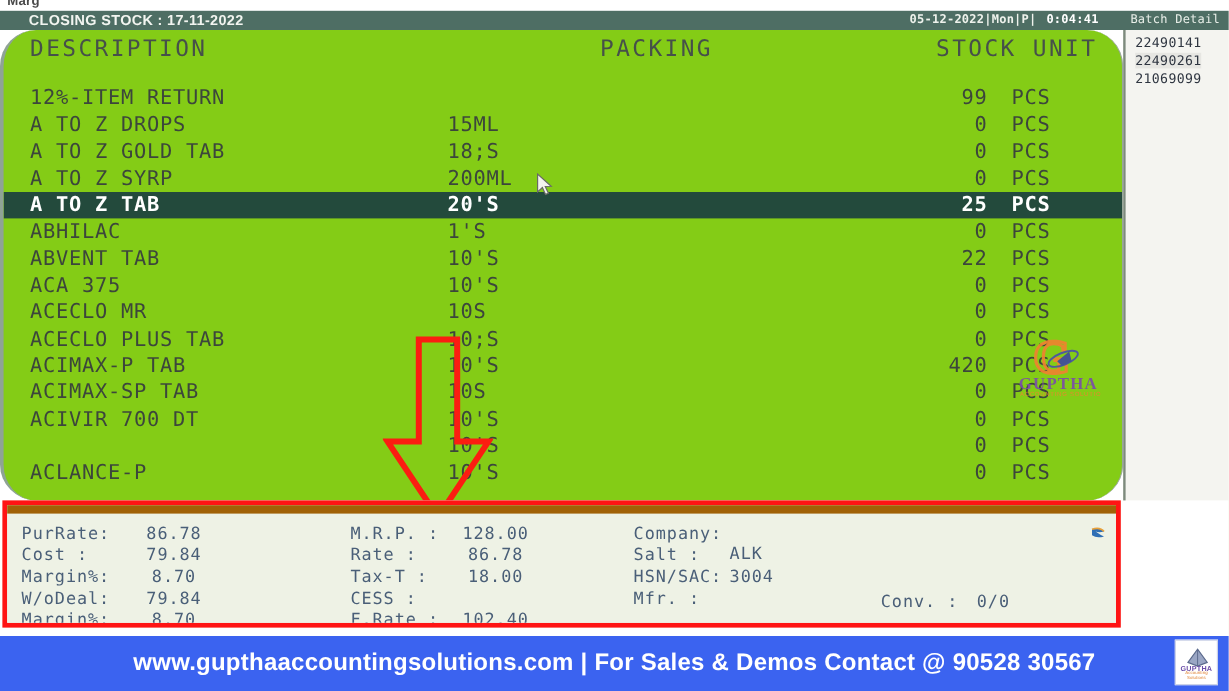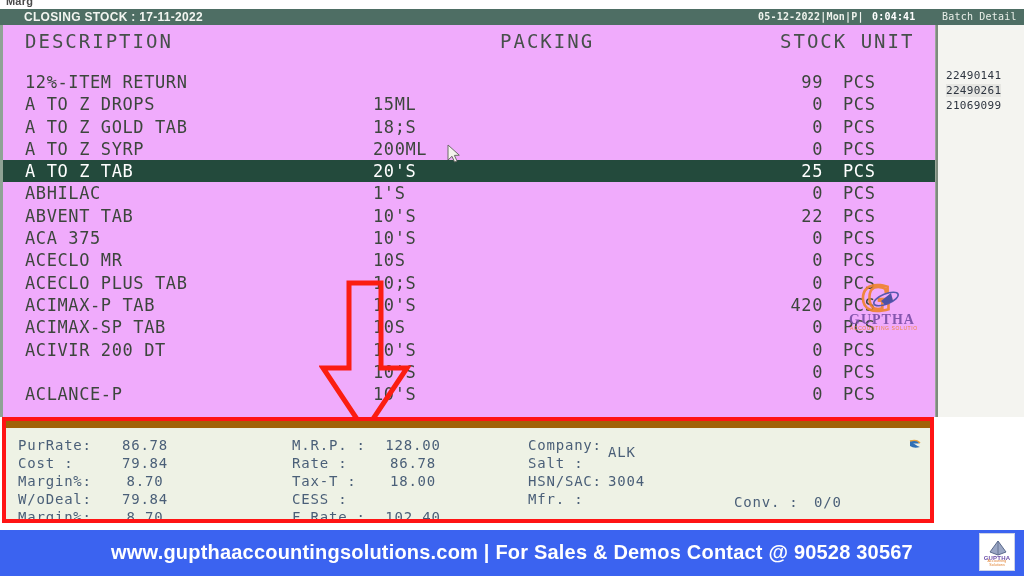--- a/index.html
+++ b/index.html
@@ -46,24 +46,25 @@
     letter-spacing: .2px; white-space: nowrap;
   }
   .titlebar .tb-batch {
     position: absolute; left: 942px; top: 2px;
     font-size: 10px; color: #e9efe9; letter-spacing: .2px; white-space: nowrap;
   }
 
   
   .grid-area {
     position: absolute; left: 0; top: 25px; width: 936px; height: 392px;
-    background: #f0abfc;
+    background: #84cc16;
     border-left: 3px solid #8fa395;
     border-right: 1px solid #9aa79a;
     overflow: hidden;
+    border-radius: 30px;
   }
   .col-head {
     position: absolute; left: 0; top: 0; width: 100%; height: 30px;
     color: #3e4a3e;
   }
   .col-head span {
     position: absolute; top: 5px;
     font-size: 19px; letter-spacing: 2px; color: #46504a; white-space: nowrap;
   }
   .ch-desc   { left: 22px; }
@@ -72,36 +73,36 @@
 
   .rows { position: absolute; left: 0; top: 46px; width: 100%; }
   .row {
     position: relative; height: 22.3px; width: 100%;
   }
   .row.selected { background: #234a3c; }
   .row span {
     position: absolute; top: 1px;
     font-size: 17px; letter-spacing: .6px; color: #3c463c; white-space: nowrap;
   }
-  .row.selected span { color: #ffffff; font-weight: normal; }
+  .row.selected span { color: #ffffff; font-weight: bold; }
   .cell-desc  { left: 22px; }
   .cell-pack  { left: 370px; }
   .cell-stock { left: 700px; width: 120px; text-align: right; }
   .cell-unit  { left: 840px; }
   .row .cell-stock { display: block; }
 
   
   .batch-panel {
     position: absolute; left: 936px; top: 25px; width: 88px; height: 392px;
     background: #f4f4f0;
     border-left: 2px solid #7d8a7d;
   }
   .batch-panel .bp-item {
     position: absolute; left: 8px;
-    font-size: 11px; color: #2e3540; letter-spacing: .3px; white-space: nowrap; margin-top: 40px;
+    font-size: 11px; color: #2e3540; letter-spacing: .3px; white-space: nowrap;
   }
   .batch-panel .bp-item.alt { background: #e6e6e2; }
 
   
   .watermark {
     position: absolute; left: 838px; top: 252px;
     width: 76px; height: 56px; pointer-events: none; opacity: .92;
   }
 
   
@@ -256,21 +257,21 @@
           <span class="cell-stock">420</span>
           <span class="cell-unit">PCS</span>
         </div>
         <div class="row">
           <span class="cell-desc">ACIMAX-SP TAB</span>
           <span class="cell-pack">10S</span>
           <span class="cell-stock">0</span>
           <span class="cell-unit">PCS</span>
         </div>
         <div class="row">
-          <span class="cell-desc">ACIVIR 200 DT</span>
+          <span class="cell-desc">ACIVIR 700 DT</span>
           <span class="cell-pack">10'S</span>
           <span class="cell-stock">0</span>
           <span class="cell-unit">PCS</span>
         </div>
         <div class="row">
           <span class="cell-pack">10'S</span>
           <span class="cell-stock">0</span>
           <span class="cell-unit">PCS</span>
         </div>
         <div class="row">
@@ -327,21 +328,21 @@
           <div class="dv dv-num" style="left: 368px; top: 27px;">86.78</div>
           <div class="dl" style="left: 286px; top: 45px;">Tax-T  :</div>
           <div class="dv dv-num" style="left: 368px; top: 45px;">18.00</div>
           <div class="dl" style="left: 286px; top: 63px;">CESS   :</div>
           <div class="dv dv-num" style="left: 368px; top: 63px;"></div>
           <div class="dl" style="left: 286px; top: 81px;">F.Rate :</div>
           <div class="dv dv-num" style="left: 368px; top: 81px;">102.40</div>
         </div>
       <div id="detail-right">
           <div class="dl" style="left: 522px; top: 9px;">Company:</div>
-          <div class="dv" style="left: 602px; top: 16px; text-align: right;">ALK</div>
+          <div class="dv" style="left: 602px; top: 26px; text-align: right;">ALK</div>
           <div class="dl" style="left: 522px; top: 27px;">Salt   :</div>
           <div class="dv" style="left: 602px; top: 27px; text-align: left;"></div>
           <div class="dl" style="left: 522px; top: 45px;">HSN/SAC:</div>
           <div class="dv" style="left: 602px; top: 45px; text-align: left;">3004</div>
           <div class="dl" style="left: 522px; top: 63px;">Mfr.   :</div>
           <div class="dv" style="left: 602px; top: 63px; text-align: left;"></div>
         </div>
       <div class="dl" style="left:728px; top:66px;">Conv.  :</div>
       <div class="dl" style="left:808px; top:66px;">0/0</div>
       <svg class="detail-icon" viewBox="0 0 14 16">

